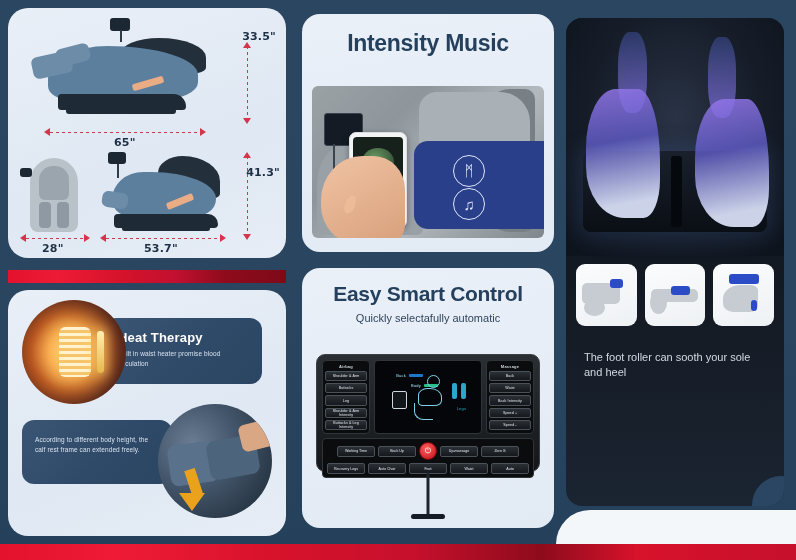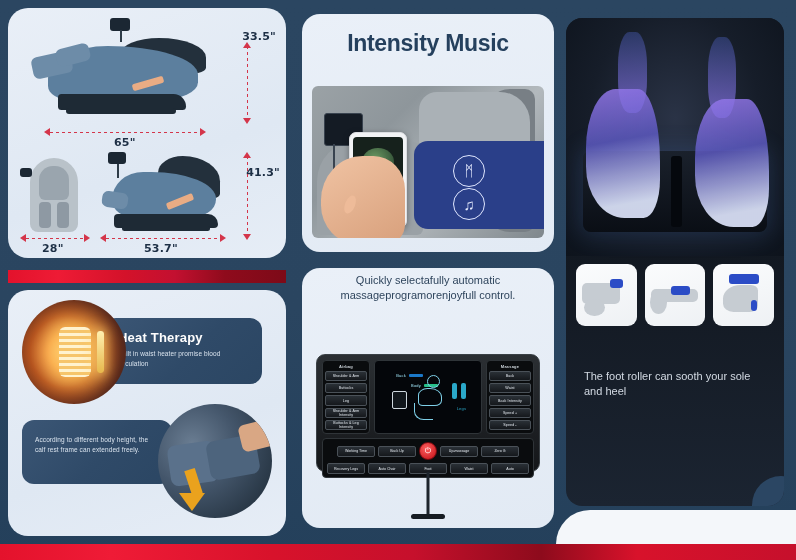--- a/index.html
+++ b/index.html
@@ -264,21 +264,21 @@
     position:absolute;left:0;right:0;top:246px;height:62px;
     display:flex;gap:8px;padding:0 10px;box-sizing:border-box;
   }
   .thumb{
     flex:1;background:linear-gradient(160deg,#fbfcfd,#eef1f4);border-radius:9px;position:relative;overflow:hidden;
   }
   .th-part{position:absolute;background:#c6ccd2;border-radius:5px;}
   .th-blue{position:absolute;background:#2b4cc6;border-radius:3px;}
   .r-text{position:absolute;left:18px;right:14px;top:330px;}
   .r-title{color:#ffffff;font-size:22px;font-weight:bold;letter-spacing:-.3px;}
-  .r-sub{color:#d2d9e2;font-size:11px;line-height:1.4;margin-top:21px;}
+  .r-sub{color:#d2d9e2;font-size:11px;line-height:1.4;margin-top:2px;}
   .r-corner{
     position:absolute;right:-26px;bottom:-28px;width:58px;height:58px;border-radius:50%;
     background:#2b4663;
   }
 
   
   .red-bottom{
     position:absolute;left:0;bottom:0;width:796px;height:16px;
     background:linear-gradient(90deg,#e4122c 0%,#ef1b36 14%,#d8122b 34%,#c6102c 52%,#8d0b1c 68%,#d8122b 80%,#c6102c 100%);
   }
@@ -413,23 +413,23 @@
             <div class="phone-btn"></div>
           </div>
         </div>
         <div class="hand">
           <div class="hand-thumb"></div>
         </div>
       </div>
     </div>
 
     <div class="c-card c-sc">
+      <div class="c-title sc-title">Easy Smart Control</div>
       <div class="sc-sub">
         <div>Quickly selectafully automatic</div>
-        <div>massageprogramorenjoyfull control.</div>
       </div>
 
       <div class="remote">
         <div class="remote-top">
           <div class="rm-col">
             <div class="rm-colhdr">Airbag</div>
             <div class="rm-btn">Shoulder &amp; Arm</div>
             <div class="rm-btn">Buttocks</div>
             <div class="rm-btn">Leg</div>
             <div class="rm-btn">Shoulder &amp; Arm Intensity</div>

